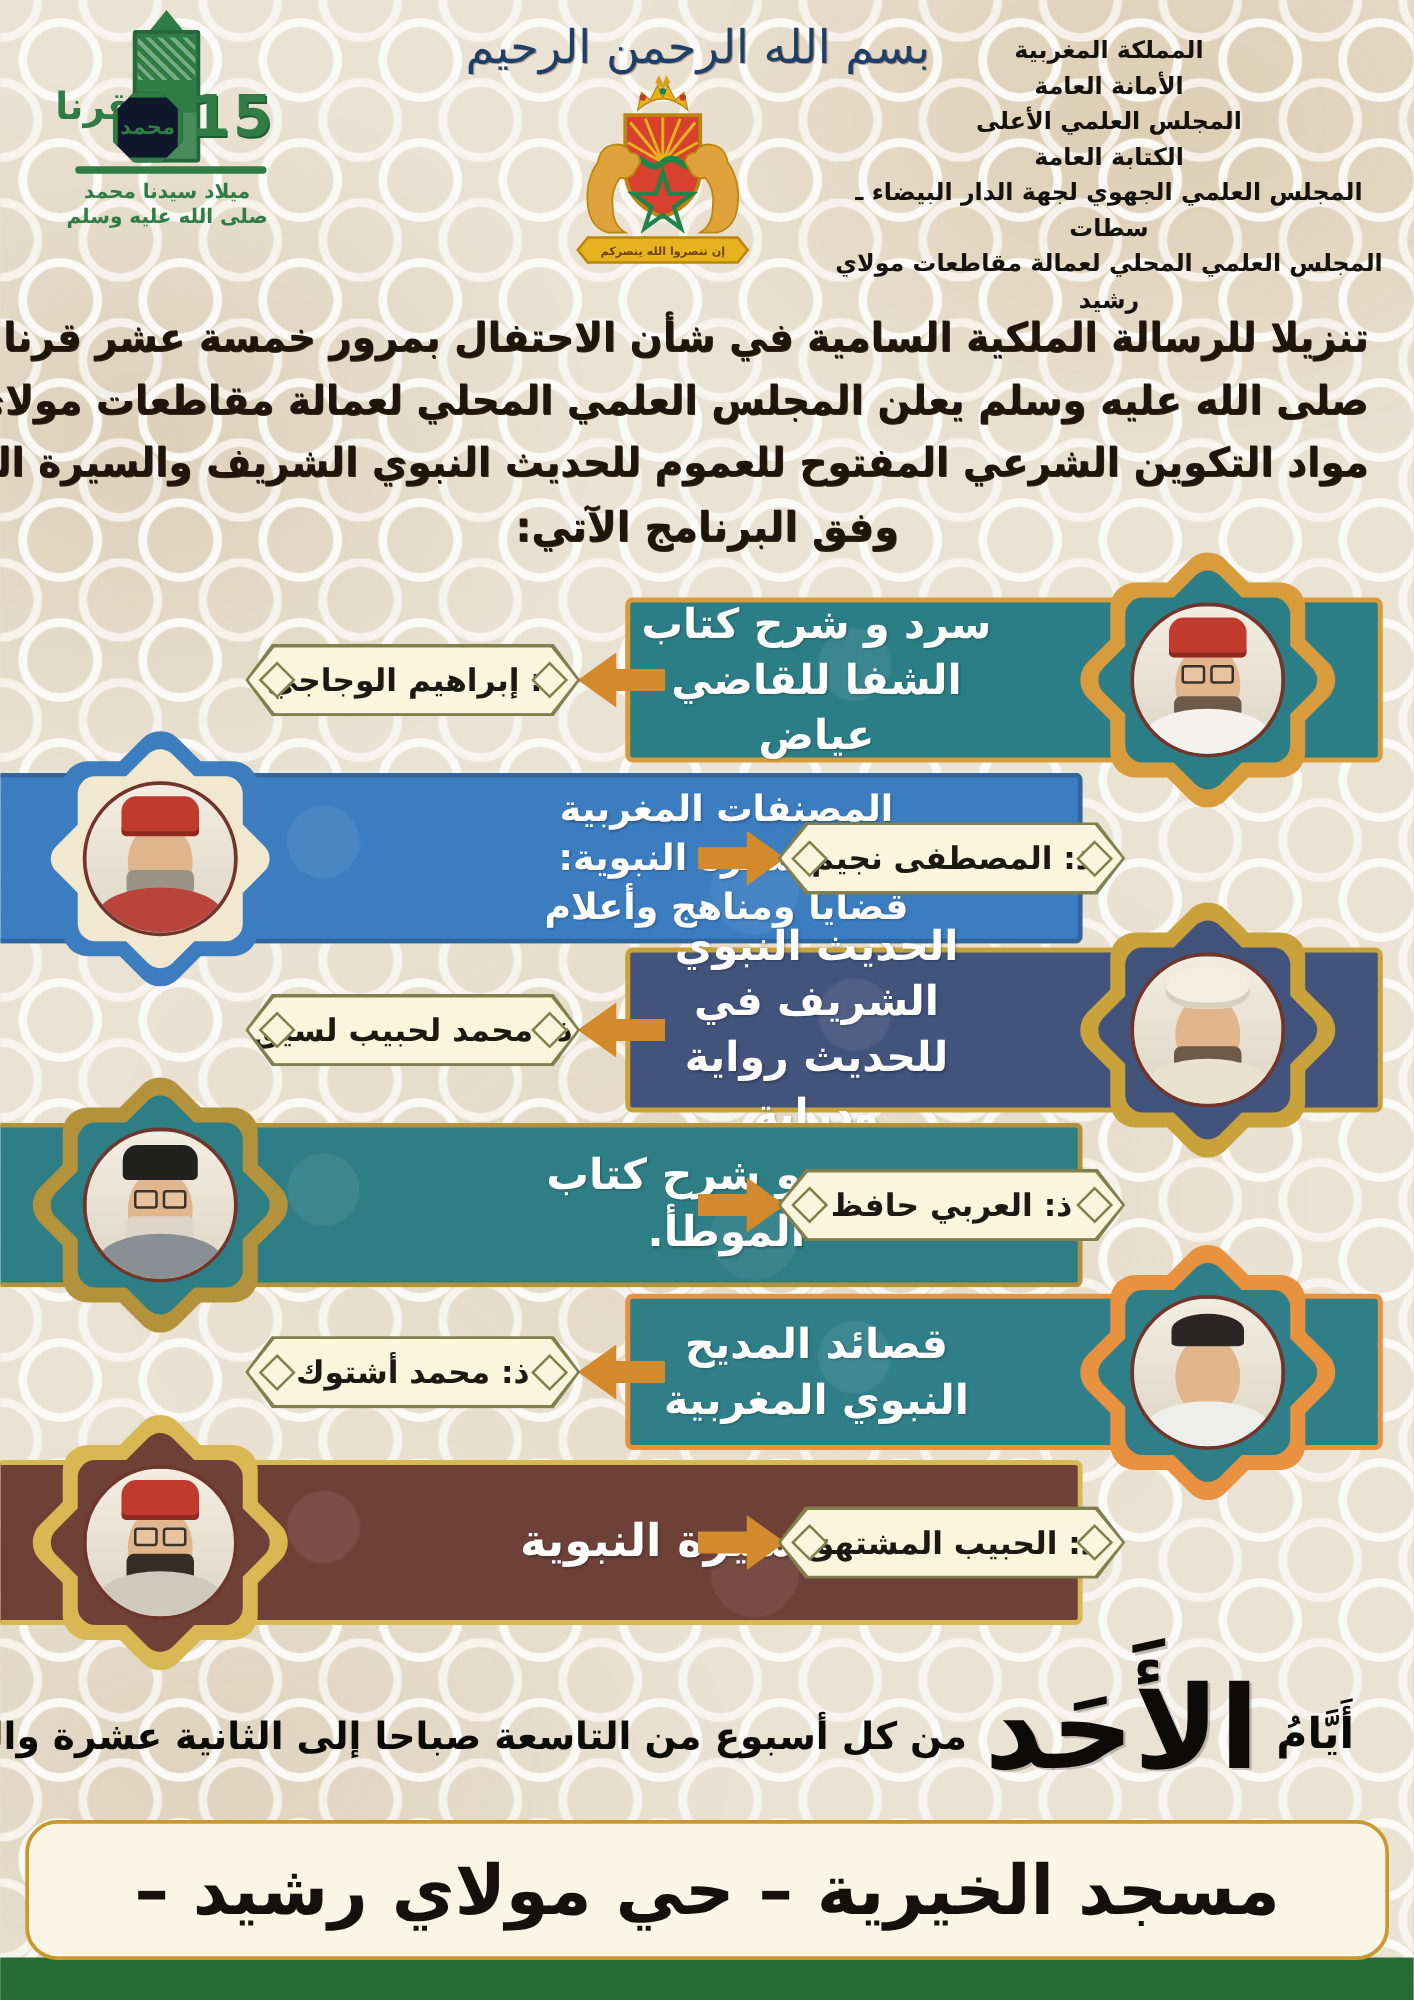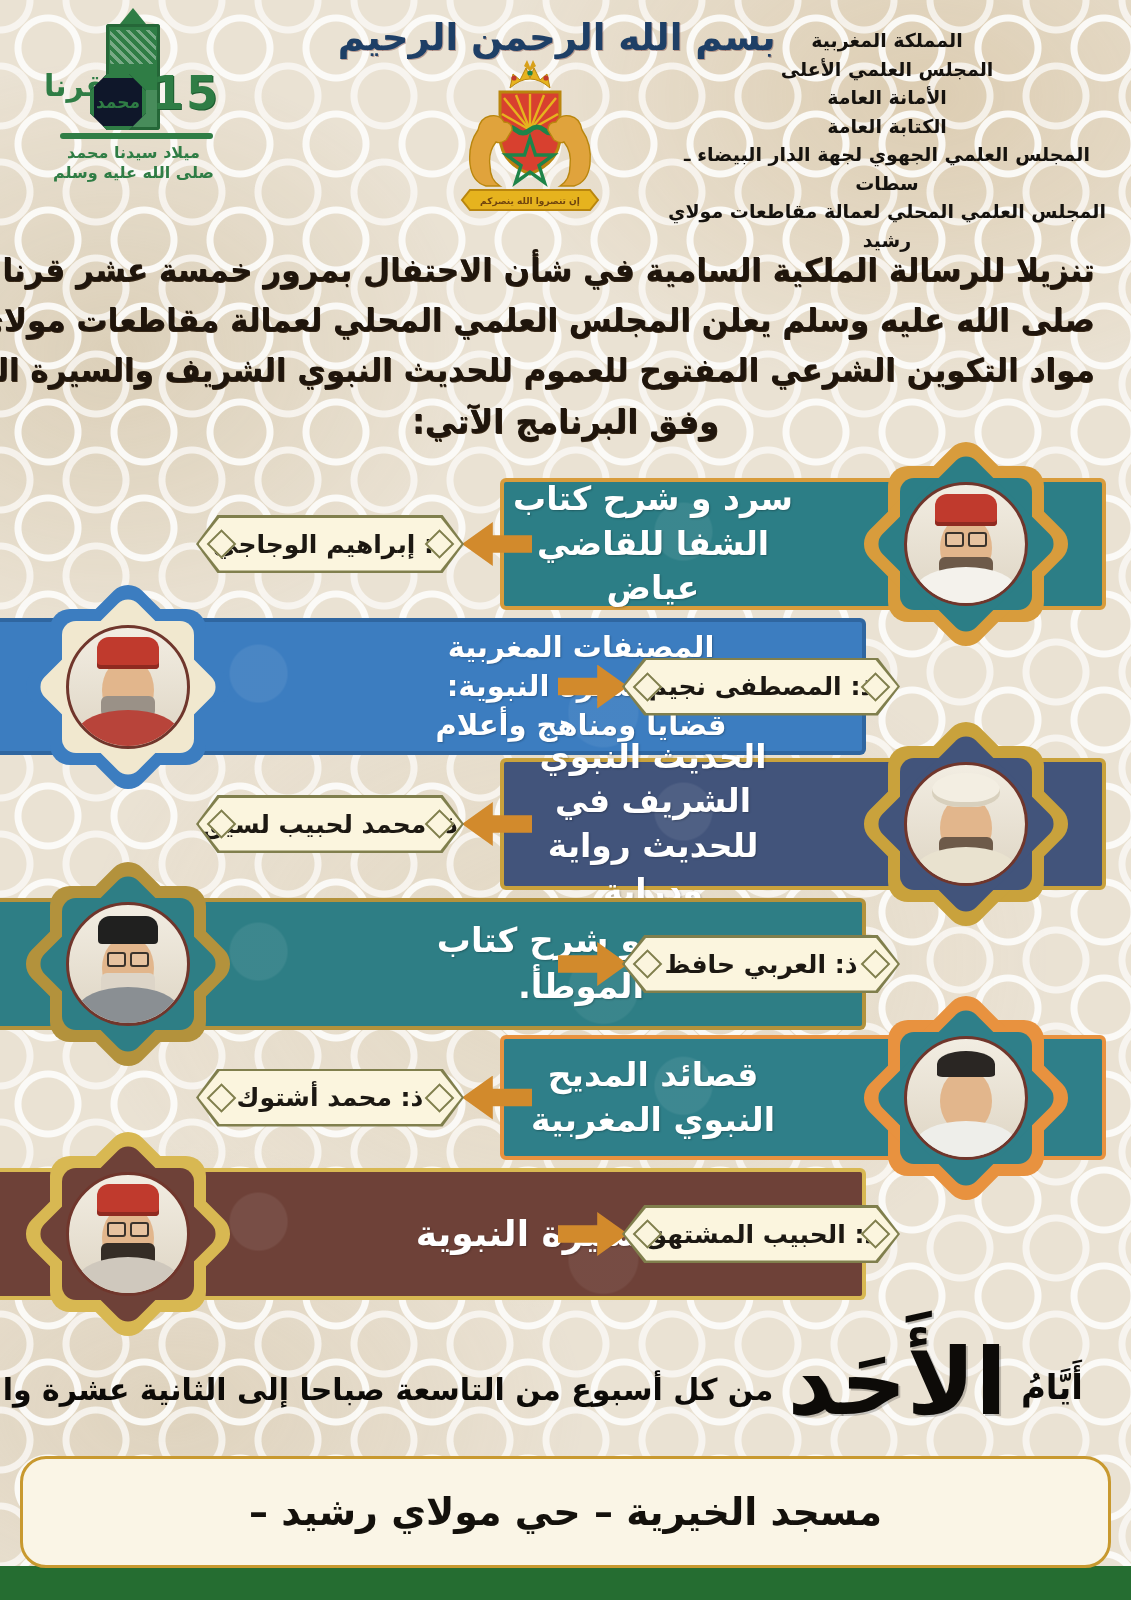--- a/index.html
+++ b/index.html
@@ -31,21 +31,21 @@
   .logo .baseline{position:absolute;left:34px;right:28px;bottom:44px;height:6px;background:#2f7d45;border-radius:3px;}
   .logo .qarnan{position:absolute;left:2px;top:60px;font-size:30px;font-weight:bold;margin-left:16px;}
   .logo .count15{position:absolute;left:126px;top:58px;font-size:46px;font-weight:bold;letter-spacing:2px;
      text-shadow:1px 1px 0 #1d5c30;}
   .logo .medallion{position:absolute;left:64px;top:66px;width:56px;height:56px;background:#0f172a;
      clip-path:polygon(30% 0,70% 0,100% 30%,100% 70%,70% 100%,30% 100%,0 70%,0 30%);
      display:flex;align-items:center;justify-content:center;box-shadow:inset 0 0 0 4px #2f7d45;
      font-size:17px;font-weight:bold;}
   .logo .caption{position:absolute;bottom:0;left:0;right:0;text-align:center;font-weight:bold;
      font-size:16px;line-height:1.25;}
-  .bismillah{left:50%;top:16px;transform:translateX(-52%);font-size:37px;font-weight:bold;color:#1e3f66;
+  .bismillah{left:50%;top:16px;transform:translateX(-52%);font-size:37px;font-weight:normal;color:#1e3f66;
      white-space:nowrap;text-shadow:1px 1px 0 rgba(90,26,26,.35);}
   .org{right:14px;top:26px;width:460px;text-align:center;font-weight:bold;font-size:19px;line-height:1.5;color:#15120e;}
   .arms{left:430px;top:58px;width:200px;height:170px;}
 
   
   .intro{left:20px;right:20px;top:246px;text-align:center;color:#1f150c;font-weight:bold;}
   .intro .iline{font-size:32px;line-height:1.56;white-space:nowrap;transform:scaleX(.97);transform-origin:center;
      text-shadow:.6px .6px 0 #3a2a18;}
   .intro .iline.last{font-size:33px;}
 
@@ -109,21 +109,21 @@
      transform:translateY(-50%) rotate(45deg);}
   .diamond.d1{left:12px;} .diamond.d2{right:12px;}
 
   
   .schedule{right:48px;top:1342px;display:flex;align-items:flex-end;gap:14px;color:#0d0b08;white-space:nowrap;}
   .schedule .prefix{font-size:34px;font-weight:bold;padding-bottom:14px;}
   .schedule .day{font-size:92px;font-weight:bold;line-height:.9;margin-bottom:-4px;text-shadow:2px 2px 0 rgba(0,0,0,.2);}
   .schedule .rest{font-size:30px;font-weight:bold;padding-bottom:14px;}
   .venue-box{left:20px;right:20px;top:1456px;height:106px;background:#faf5e6;border:3px solid #c8992f;border-radius:26px;
      display:flex;align-items:center;justify-content:center;z-index:2;}
-  .venue-text{font-size:38px;font-weight:bold;color:#14110c;white-space:nowrap;}
+  .venue-text{font-size:55px;font-weight:bold;color:#14110c;white-space:nowrap;}
   .green-bar{left:0;right:0;top:1566px;height:34px;background:#256d31;z-index:1;}
 </style>
 </head>
 <body>
 
 <div class="page">
 
   <div class="logo">
     <div class="tower"></div>
     <div class="baseline"></div>
@@ -159,22 +159,22 @@
     <g fill="#e0a33c" stroke="#b9860e" stroke-width="1.4">
       <path d="M56,128 q-14,-4 -16,-22 q-2,-20 8,-34 q2,-12 12,-14 q10,-2 14,6 q8,0 8,8 l-6,10 q-6,4 -10,2 q-8,10 -6,24 q0,14 10,20 Z"></path>
       <path d="M144,128 q14,-4 16,-22 q2,-20 -8,-34 q-2,-12 -12,-14 q-10,-2 -14,6 q-8,0 -8,8 l6,10 q6,4 10,2 q8,10 6,24 q0,14 -10,20 Z"></path>
     </g>
     <path d="M40,132 h120 l8,10 -8,10 H40 l-8,-10 Z" fill="#e6b31e" stroke="#b9860e" stroke-width="2"></path>
     <text x="100" y="146" text-anchor="middle" font-size="9" fill="#6e430e" font-weight="bold">إن تنصروا الله ينصركم</text>
   </svg>
 
   <div class="org">
     <div>المملكة المغربية</div>
+    <div>الأمانة العامة</div>
     <div>المجلس العلمي الأعلى</div>
-    <div>الأمانة العامة</div>
     <div>الكتابة العامة</div>
     <div>المجلس العلمي الجهوي لجهة الدار البيضاء ـ سطات</div>
     <div>المجلس العلمي المحلي لعمالة مقاطعات مولاي رشيد</div>
   </div>
 
   <div class="intro">
     <div class="iline">تنزيلا للرسالة الملكية السامية في شأن الاحتفال بمرور خمسة عشر قرنا على مولد المصطفى</div>
     <div class="iline">صلى الله عليه وسلم يعلن المجلس العلمي المحلي لعمالة مقاطعات مولاي رشيد عن تخصيص</div>
     <div class="iline">مواد التكوين الشرعي المفتوح للعموم للحديث النبوي الشريف والسيرة النبوية العطرة</div>
     <div class="iline last">وفق البرنامج الآتي:</div>

